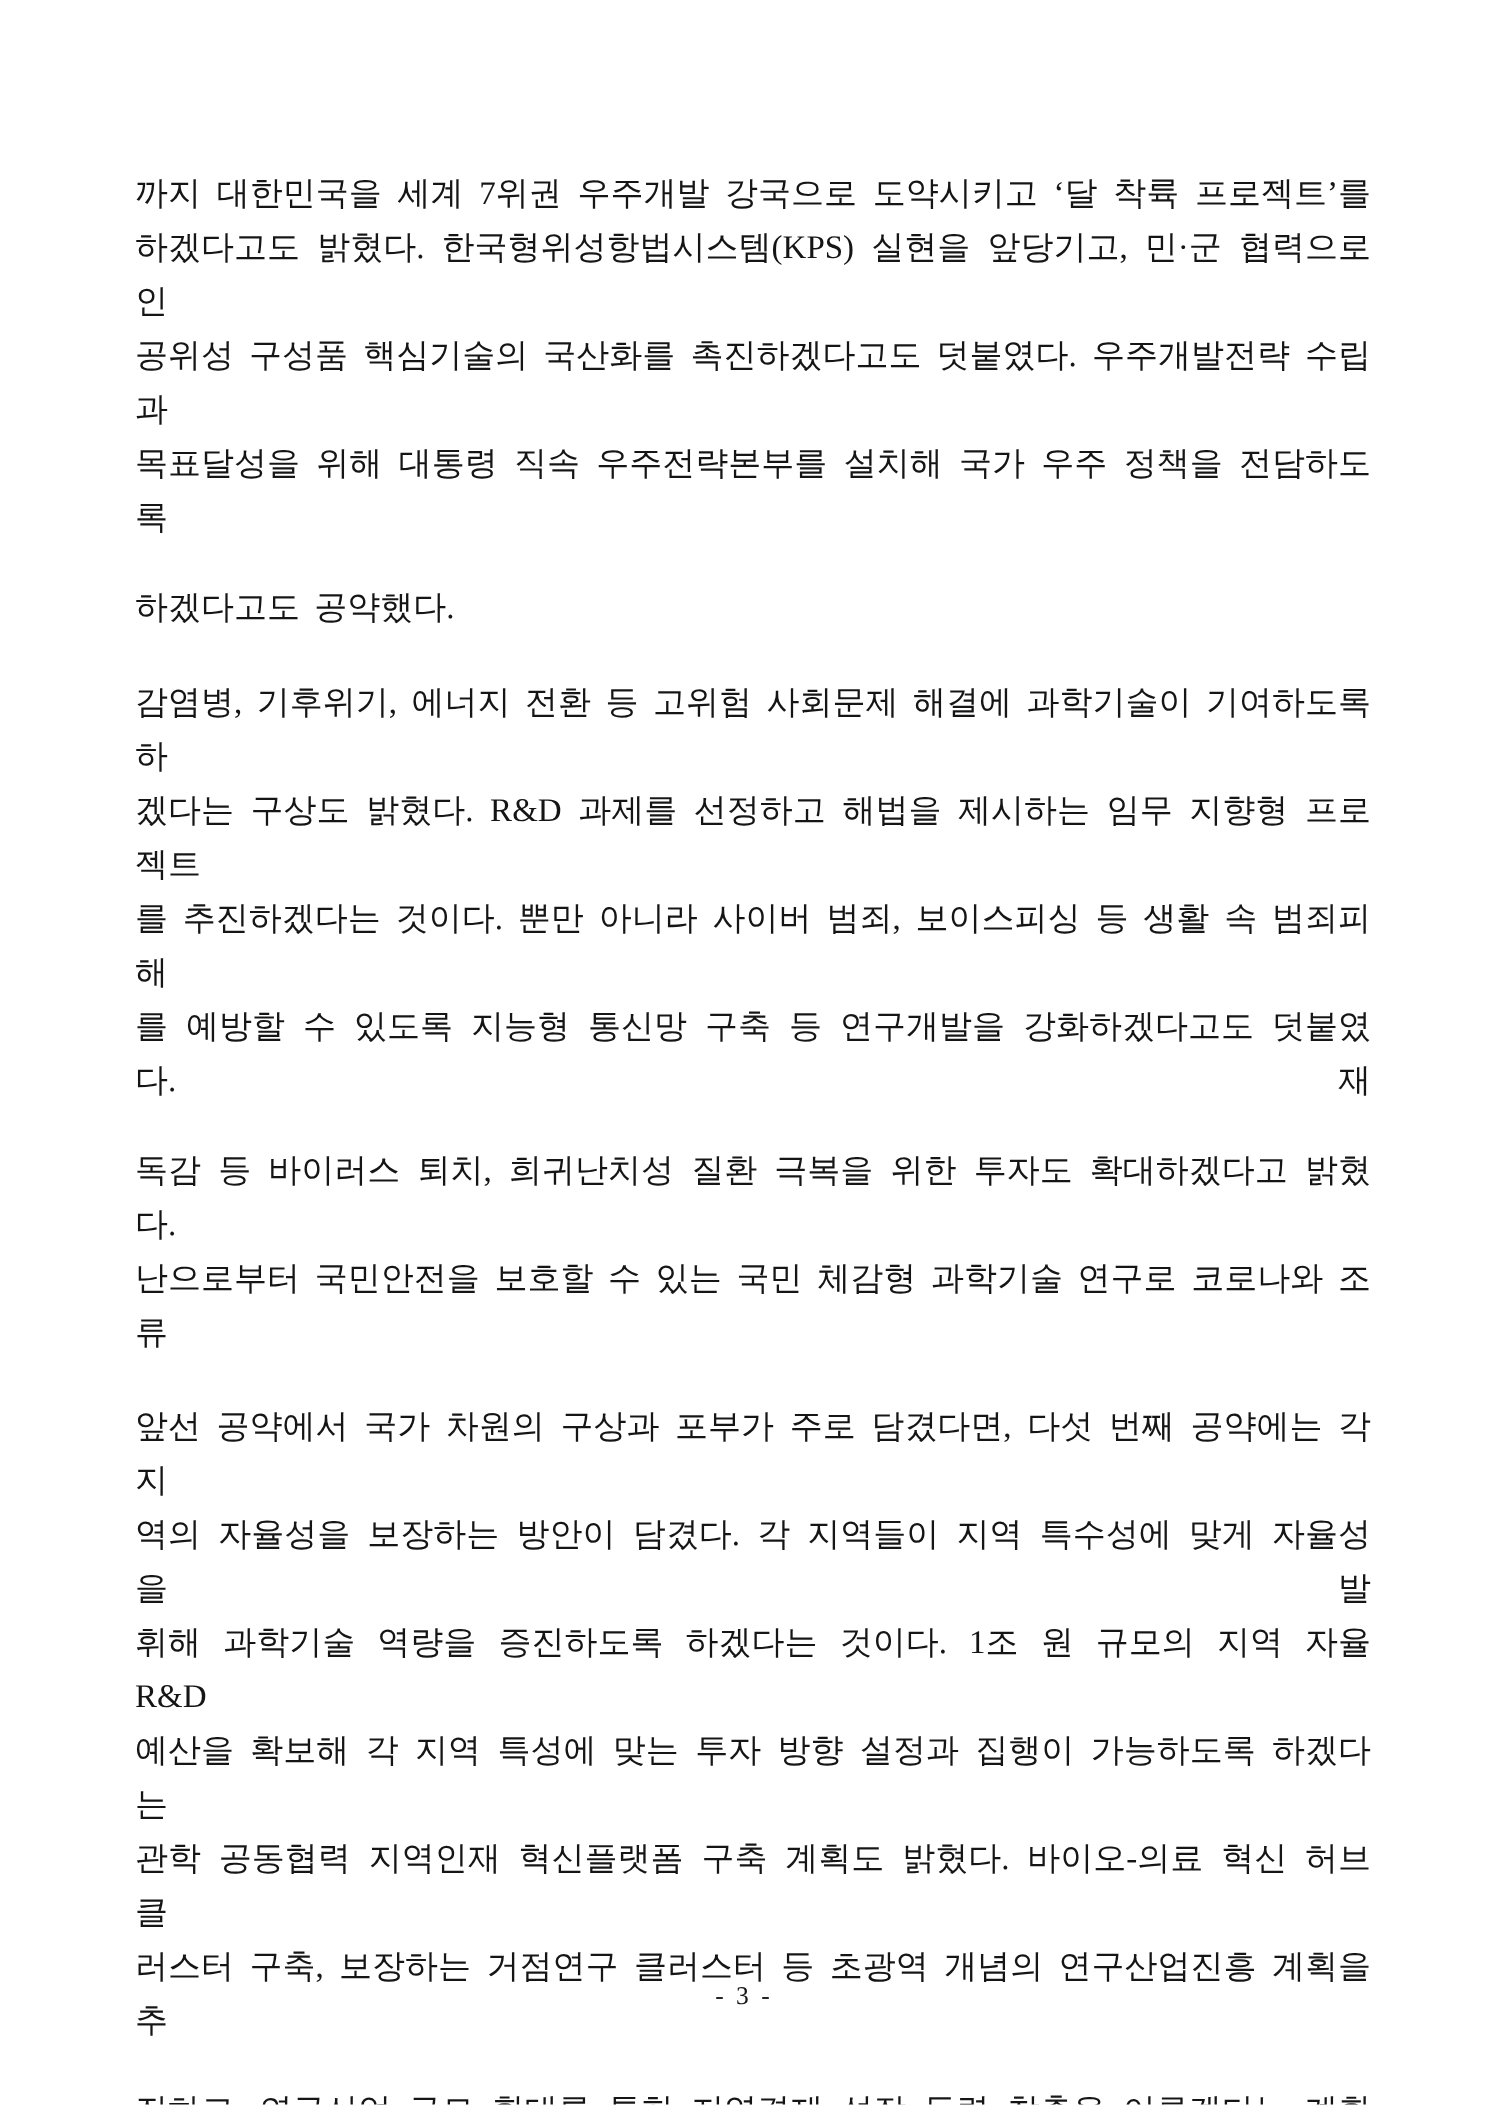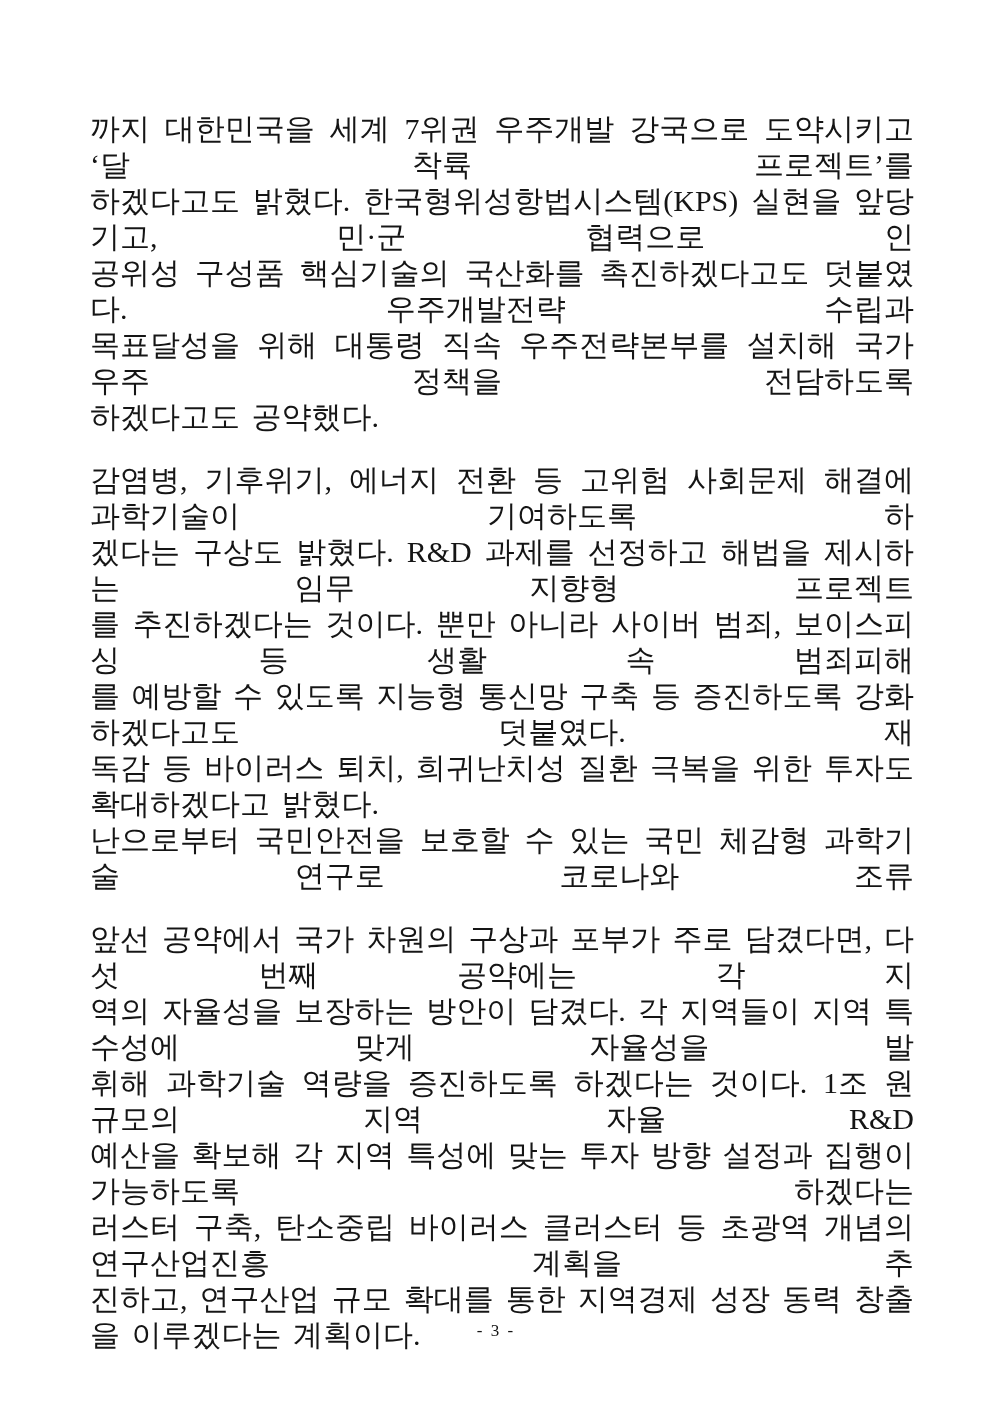--- a/index.html
+++ b/index.html
@@ -23,30 +23,31 @@
   .content {
     position: absolute;
     left: 90px;
     top: 111px;
     width: 824px;
   }
   .para {
     margin: 0 0 27px 0;
   }
   .line {
-    font-size: 30px;
+    font-size: 22px;
     line-height: 36px;
     word-spacing: 4px;
     text-align: justify;
     text-align-last: justify;
     -moz-text-align-last: justify;
     white-space: normal;
   }
   .line.unjust {
     text-align-last: left;
+    margin-top: 24px;
     -moz-text-align-last: left;
   }
   .page-number {
     position: absolute;
     top: 1318px;
     left: 0;
     width: 100%;
     text-align: center;
     font-size: 17px;
     line-height: 26px;
@@ -65,30 +66,31 @@
       <div class="line">하겠다고도 밝혔다. 한국형위성항법시스템(KPS) 실현을 앞당기고, 민·군 협력으로 인</div>
       <div class="line">공위성 구성품 핵심기술의 국산화를 촉진하겠다고도 덧붙였다. 우주개발전략 수립과</div>
       <div class="line">목표달성을 위해 대통령 직속 우주전략본부를 설치해 국가 우주 정책을 전담하도록</div>
       <div class="line unjust">하겠다고도 공약했다.</div>
     </div>
 
     <div class="para">
       <div class="line">감염병, 기후위기, 에너지 전환 등 고위험 사회문제 해결에 과학기술이 기여하도록 하</div>
       <div class="line">겠다는 구상도 밝혔다. R&amp;D 과제를 선정하고 해법을 제시하는 임무 지향형 프로젝트</div>
       <div class="line">를 추진하겠다는 것이다. 뿐만 아니라 사이버 범죄, 보이스피싱 등 생활 속 범죄피해</div>
-      <div class="line">를 예방할 수 있도록 지능형 통신망 구축 등 증진하도록 강화하겠다고도 덧붙였다. 재</div>
+      <div class="line">를 예방할 수 있도록 지능형 통신망 구축 등 연구개발을 강화하겠다고도 덧붙였다. 재</div>
       <div class="line unjust">독감 등 바이러스 퇴치, 희귀난치성 질환 극복을 위한 투자도 확대하겠다고 밝혔다.</div>
       <div class="line">난으로부터 국민안전을 보호할 수 있는 국민 체감형 과학기술 연구로 코로나와 조류</div>
     </div>
 
     <div class="para">
       <div class="line">앞선 공약에서 국가 차원의 구상과 포부가 주로 담겼다면, 다섯 번째 공약에는 각 지</div>
       <div class="line">역의 자율성을 보장하는 방안이 담겼다. 각 지역들이 지역 특수성에 맞게 자율성을 발</div>
       <div class="line">휘해 과학기술 역량을 증진하도록 하겠다는 것이다. 1조 원 규모의 지역 자율 R&amp;D</div>
       <div class="line">예산을 확보해 각 지역 특성에 맞는 투자 방향 설정과 집행이 가능하도록 하겠다는</div>
-      <div class="line">러스터 구축, 탄소중립 바이러스 클러스터 등 초광역 개념의 연구산업진흥 계획을 추</div>
+      <div class="line">관학 공동협력 지역인재 혁신플랫폼 구축 계획도 밝혔다. 바이오-의료 혁신 허브 클</div>
+      <div class="line">러스터 구축, 보장하는 거점연구 클러스터 등 초광역 개념의 연구산업진흥 계획을 추</div>
       <div class="line unjust">진하고, 연구산업 규모 확대를 통한 지역경제 성장 동력 창출을 이루겠다는 계획이다.</div>
     </div>
 
   </div>
 
   <div class="page-number">- 3 -</div>
 </div>
 
 </body></html>

